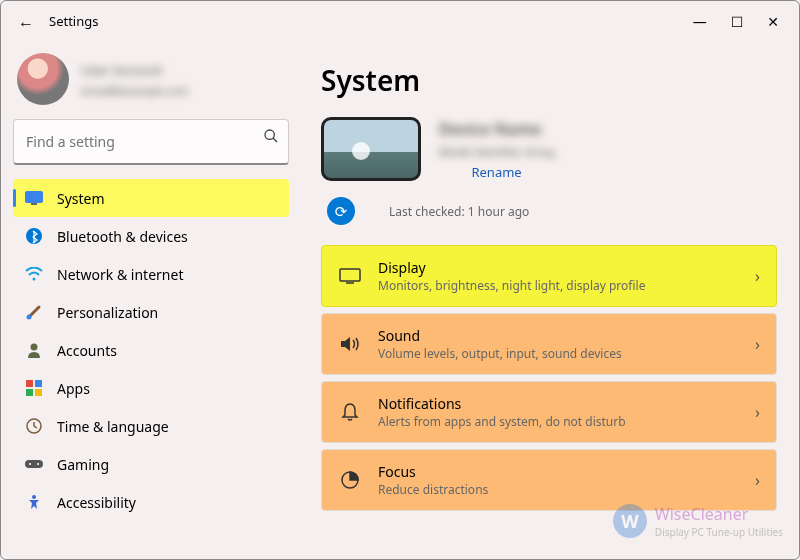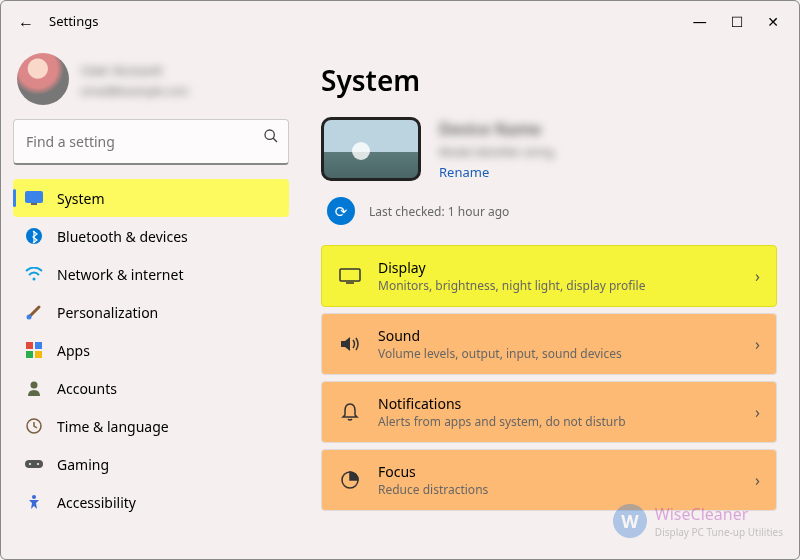--- a/index.html
+++ b/index.html
@@ -23,25 +23,25 @@
 .nav li { display: flex; align-items: center; gap: 14px; height: 38px; padding: 0 12px; font-size: 14px; border-radius: 4px; cursor: pointer; position: relative; }
 .nav li.selected { background: #fcfa5e; }
 .nav li.selected::before { content:""; position:absolute; left:0; top:10px; width:3px; height:18px; background:#3a83e9; border-radius:2px; }
 .nav .nav-icon { width: 18px; height: 18px; display:flex; align-items:center; justify-content:center; }
 .main { flex: 1; padding: 20px 22px 0 20px; overflow: hidden; }
 h1 { font-size: 28px; font-weight: 600; margin-bottom: 18px; }
 .device { display: flex; align-items: center; gap: 18px; margin-bottom: 16px; }
 .thumb { width: 100px; height: 64px; border-radius: 10px; border: 3px solid #222; background: linear-gradient(to bottom, #bcd4e0 0%, #bcd4e0 55%, #5c7a7a 56%, #4a6666 100%); position:relative; overflow:hidden;}
 .thumb::after{content:""; position:absolute; left:30%; top:38%; width:18px; height:18px; background:#fff; border-radius:50%; opacity:.8;}
 .device-text { display:flex; flex-direction:column; gap:4px; }
-.rename { color: #1a5db8; font-size: 13px; cursor:pointer; }
+.rename { color: #1a5db8; font-size: 13px; cursor:pointer;text-align:center; }
 .update-row { display:flex; align-items:center; gap:14px; margin-bottom: 20px; padding-left: 6px;}
 .update-icon { width:28px; height:28px; border-radius:50%; background:#0078d4; color:#fff; display:flex; align-items:center; justify-content:center; font-size:15px; }
 .update-text .t { font-weight:600; font-size:14px; }
-.update-text .s { font-size:12px; color:#666; }
+.update-text .s { font-size:12px; color:#666;margin-left:20px; }
 .cards { display:flex; flex-direction:column; gap:6px; }
 .card { display:flex; align-items:center; gap:16px; padding:12px 16px; border:1px solid #e1dad8; border-radius:4px; background:#fdba74; cursor:pointer; }
 .card.hl { background:#f6f43a; border-color:#e1dd20; }
 .card .card-icon { width:24px; color:#333; display:flex; align-items:center; justify-content:center; }
 .card .card-text .t { font-size:14px; }
 .card .card-text .s { font-size:12px; color:#666; }
 .card .chev { margin-left:auto; color:#555; }
 .watermark { position:absolute; right:16px; bottom:20px; display:flex; align-items:center; gap:8px; opacity:.35; }
 .watermark .logo { width:34px; height:34px; border-radius:50%; background:#2d77d6; color:#fff; display:flex; align-items:center; justify-content:center; font-weight:700; font-size:18px; }
 .watermark .wt { font-size:16px; color:#a21caf; }
@@ -112,37 +112,37 @@
         <span class="nav-icon">
             <svg width="16" height="16" viewBox="0 0 16 16">
               <path d="M3 13 L13 3" stroke="#8a5a32" stroke-width="3" stroke-linecap="round"></path>
               <circle cx="3" cy="13" r="2.5" fill="#3a83e9"></circle>
             </svg>
           </span>
         <span>Personalization</span>
       </li>
       <li>
         <span class="nav-icon">
+            <svg width="16" height="16" viewBox="0 0 16 16" fill="#5c6a48">
+              <circle cx="8" cy="5" r="3.5"></circle>
+              <path d="M2 16 Q2 10 8 10 Q14 10 14 16 Z"></path>
+            </svg>
+          </span>
+        <span>Accounts</span>
+      </li>
+      <li>
+        <span class="nav-icon">
             <svg width="16" height="16" viewBox="0 0 16 16">
               <rect x="0" y="0" width="7" height="7" fill="#e24a3b"></rect>
               <rect x="9" y="0" width="7" height="7" fill="#3a83e9"></rect>
               <rect x="0" y="9" width="7" height="7" fill="#2bae4e"></rect>
               <rect x="9" y="9" width="7" height="7" fill="#f2b90f"></rect>
             </svg>
           </span>
         <span>Apps</span>
-      </li>
-      <li>
-        <span class="nav-icon">
-            <svg width="16" height="16" viewBox="0 0 16 16" fill="#5c6a48">
-              <circle cx="8" cy="5" r="3.5"></circle>
-              <path d="M2 16 Q2 10 8 10 Q14 10 14 16 Z"></path>
-            </svg>
-          </span>
-        <span>Accounts</span>
       </li>
       <li>
         <span class="nav-icon">
             <svg width="16" height="16" viewBox="0 0 16 16" fill="none" stroke="#7a5f40" stroke-width="1.5">
               <circle cx="8" cy="8" r="7"></circle>
               <path d="M8 4 L8 8 L11 10"></path>
             </svg>
           </span>
         <span>Time &amp; language</span>
       </li>

